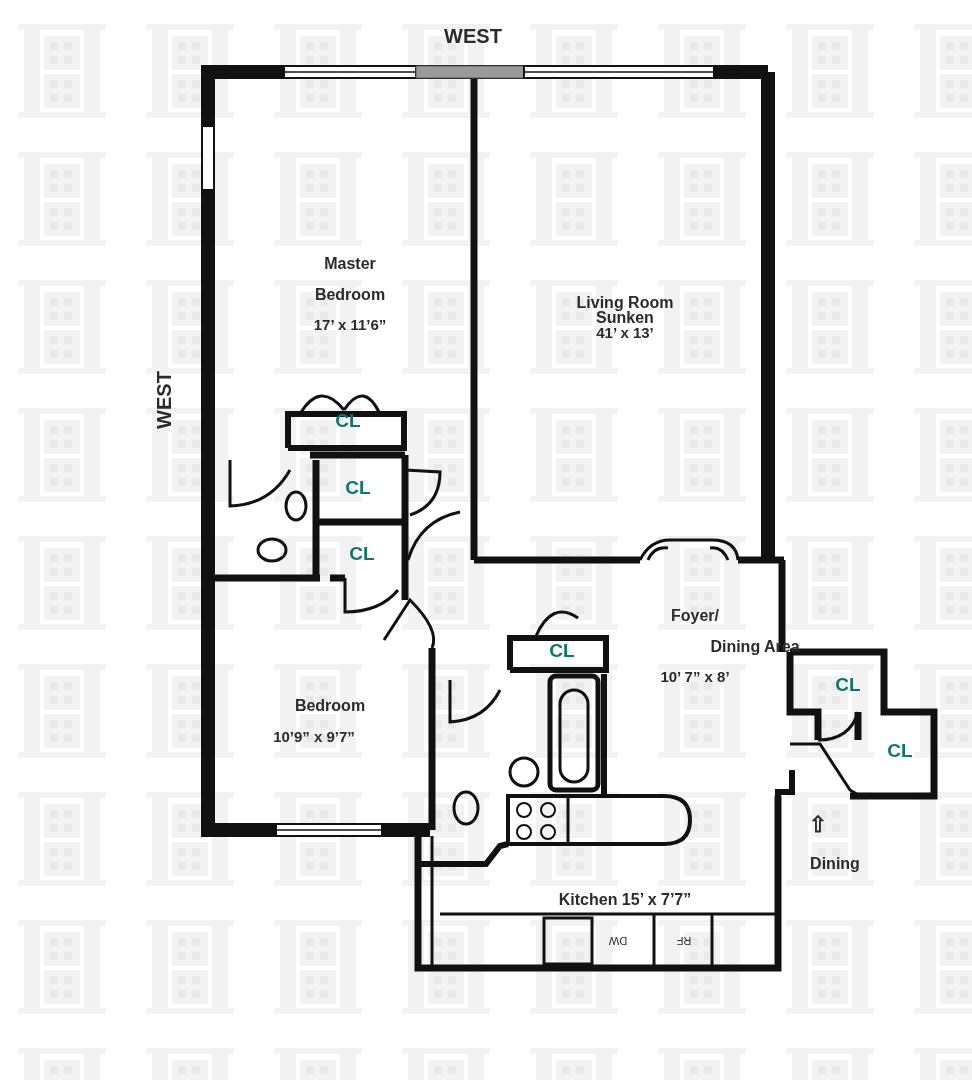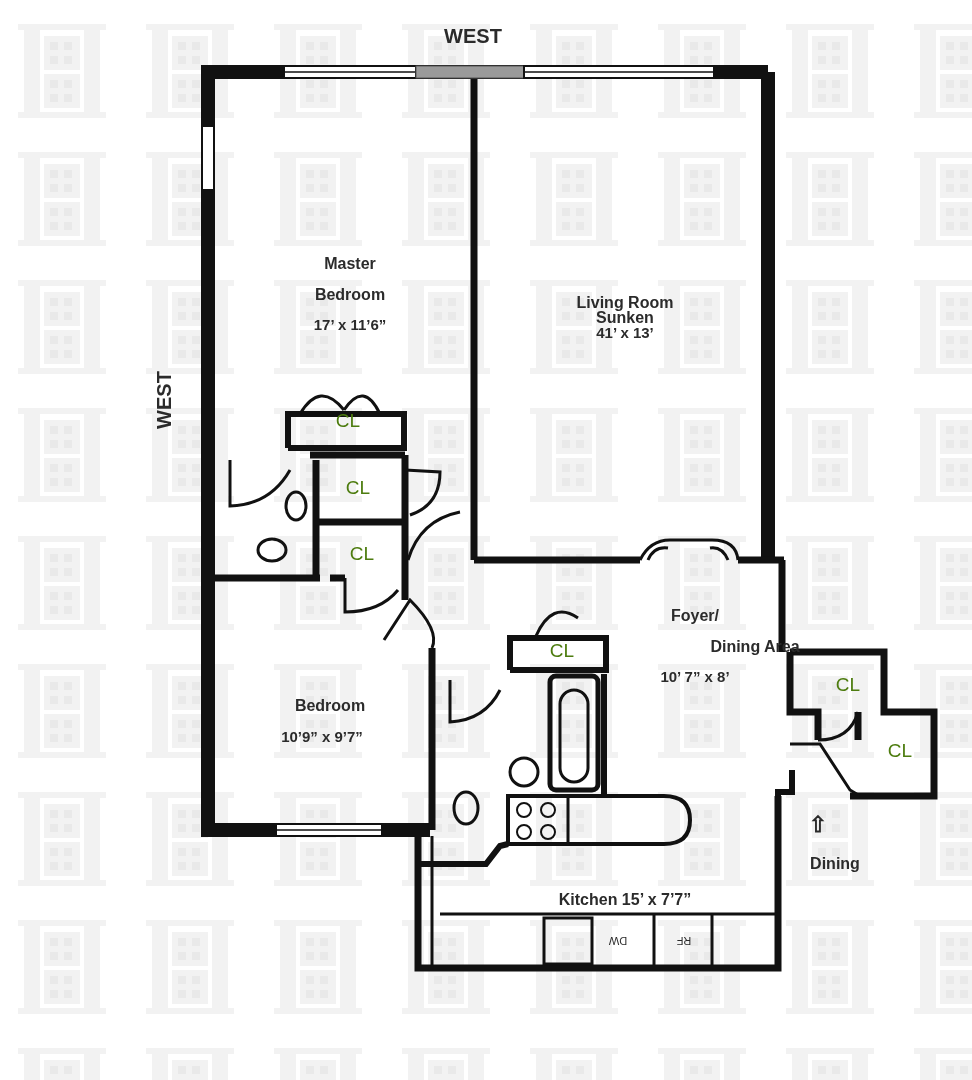--- a/index.html
+++ b/index.html
@@ -4,21 +4,21 @@
 <style>
   html, body { margin: 0; padding: 0; background: #ffffff; }
   body { width: 972px; height: 1080px; position: relative; overflow: hidden;
          font-family: "Liberation Sans", sans-serif; }
   #watermark { position: absolute; left: 0; top: 0; width: 972px; height: 1080px; }
   #plan { position: absolute; left: 0; top: 0; width: 972px; height: 1080px; }
   .lbl { position: absolute; color: #2b2b2b; font-weight: bold; text-align: center;
          font-family: "Liberation Sans", sans-serif; line-height: 1.2; white-space: nowrap; }
   .room-name { font-size: 16px; }
   .room-dim { font-size: 15px; }
-  .cl { font-size: 19px; font-weight: normal; color: #4d7c0f; text-align: center; }
+  .cl { font-size: 19px; font-weight: bold; color: #0f766e; text-align: center; }
   .compass { font-size: 20px; }
   .small { font-size: 11px; font-weight: normal; }
 </style>
 </head>
 <body>
 
 <svg id="watermark" viewBox="0 0 972 1080">
   <defs>
     <pattern id="hpat" x="18" y="18" width="128" height="128" patternUnits="userSpaceOnUse">
       <g fill="#f2f2f2">
@@ -155,21 +155,21 @@
 </div>
 
 <div>
   <div class="lbl room-name" style="left:530px; top:262px; width:190px;margin-top:46px;">Sunken</div>
   <div class="lbl room-name" style="left:530px; top:293px; width:190px;">Living Room</div>
   <div class="lbl room-dim" style="left:530px; top:324px; width:190px;">41’ x 13’</div>
 </div>
 
 <div>
   <div class="lbl room-name" style="left:240px; top:696px; width:180px;">Bedroom</div>
-  <div class="lbl room-dim" style="left:232px; top:728px; width:180px;">10’9” x 9’7”</div>
+  <div class="lbl room-dim" style="left:224px; top:728px; width:180px;">10’9” x 9’7”</div>
 </div>
 
 <div>
   <div class="lbl room-name" style="left:610px; top:606px; width:170px;">Foyer/</div>
   <div class="lbl room-name" style="left:638px; top:637px; width:170px;margin-left:32px;">Dining Area</div>
   <div class="lbl room-dim" style="left:610px; top:668px; width:170px;">10’ 7” x 8’</div>
 </div>
 
 <div class="lbl room-name" style="left:490px; top:874px; width:270px;margin-top:16px;">Kitchen 15’ x 7’7”</div>
 

